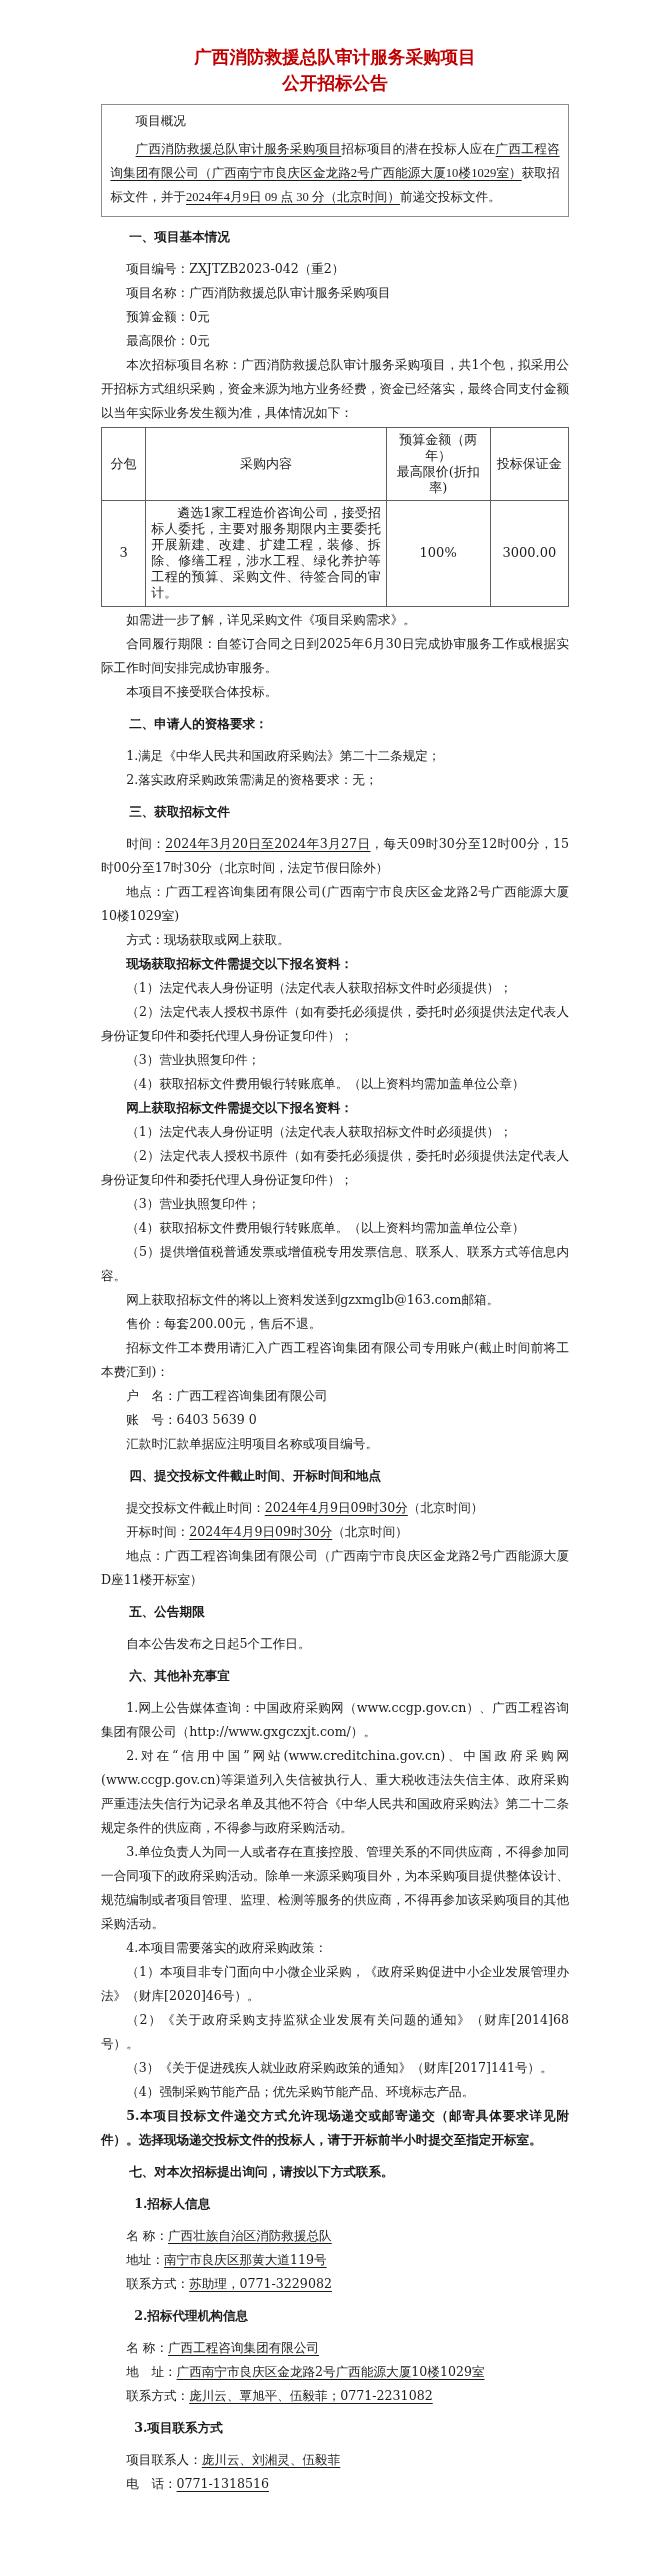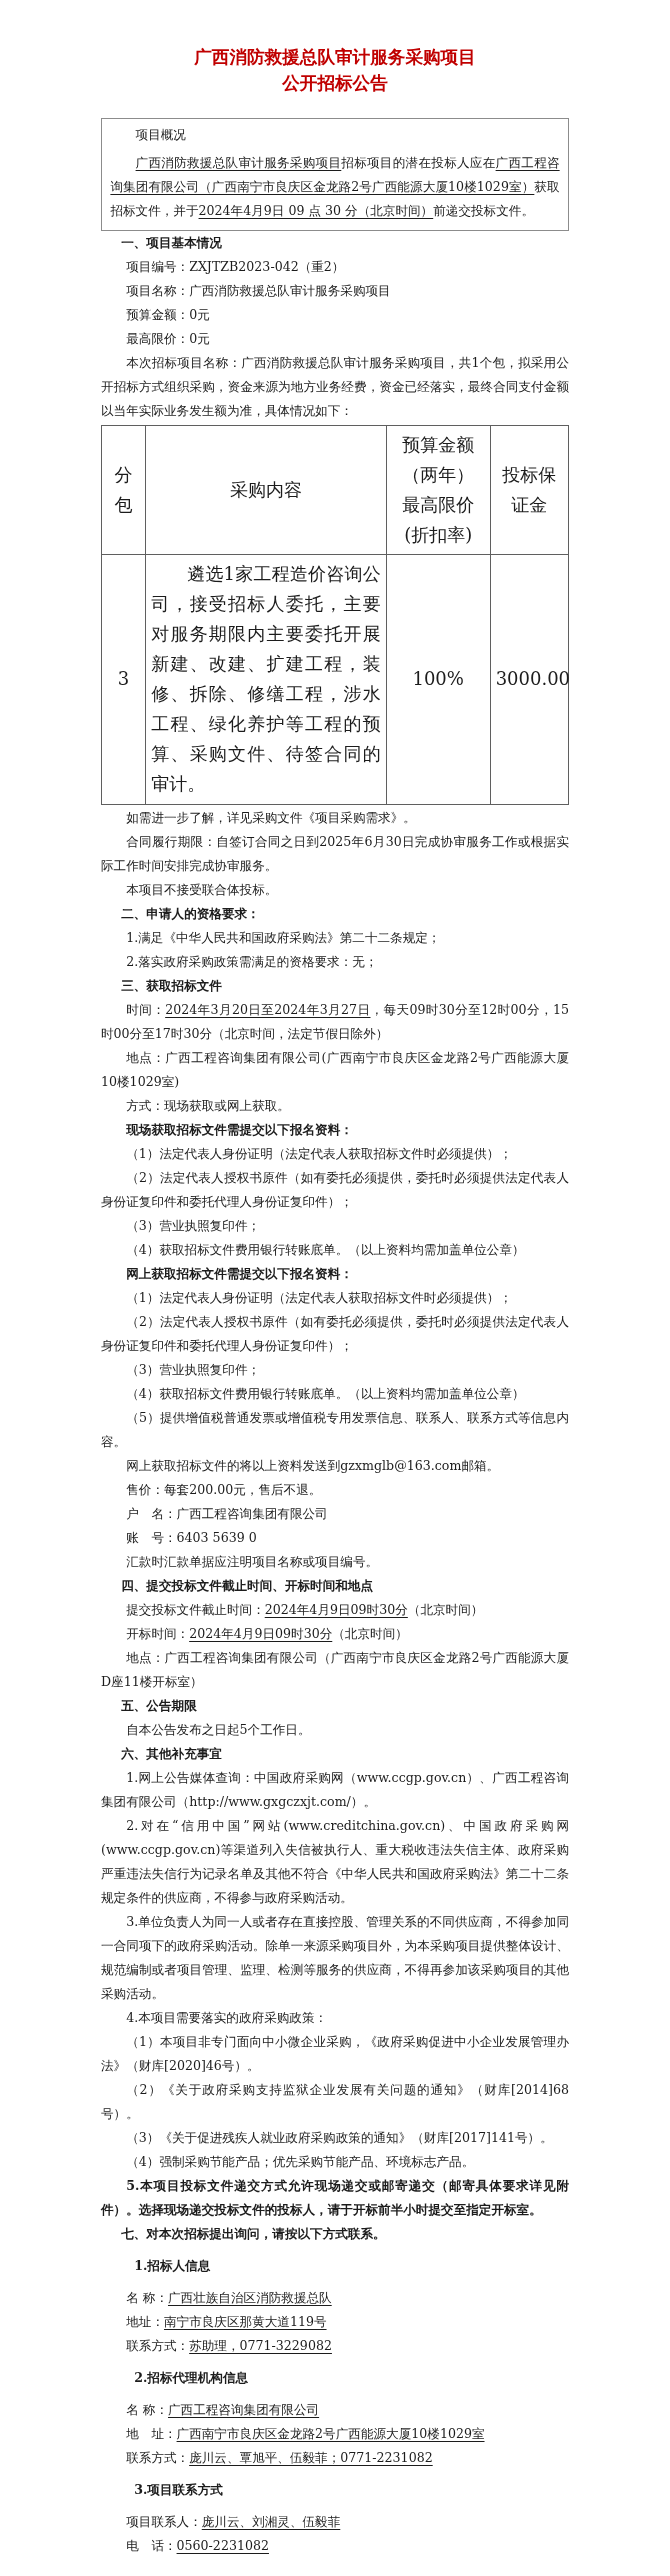--- a/index.html
+++ b/index.html
@@ -17,42 +17,43 @@
   .doc-title {
     text-align: center;
     font-size: 17.6px;
     font-weight: 700;
     line-height: 26px;
     color: #c00000;
     margin: 0;
   }
   .overview-box {
     border: 0.8px solid #8c8c8c;
-    margin-top: 22px;
+    margin-top: 8px;
     padding: 4.2px 8.4px 7.5px 8.4px;
+    font-family: Liberation Serif, serif;
   }
   .para { margin: 0; text-indent: 2em; text-align: justify; }
-  .sec-h { margin: 0; font-weight: 700; text-indent: 1.6em; }
+  .sec-h { margin: 8px; font-weight: 700; text-indent: 1.6em; }
   .sub-h { margin: 8px; font-weight: 700; text-indent: 2em; }
   .bold-para { margin: 0; font-weight: 700; text-indent: 2em; text-align: justify; }
   .u { text-decoration: underline; text-underline-offset: 2.5px; }
   .tbl {
     width: 100%;
     border-collapse: collapse;
     table-layout: fixed;
     margin: 1.7px 0;
   }
   .tbl th, .tbl td {
     border: 0.8px solid #5f5f5f;
     font-weight: 400;
     text-align: center;
     vertical-align: middle;
     padding: 4.2px 5px;
-    line-height: 30px;
-    font-size: 18px;
+    line-height: 16px;
+    font-size: 13px;
   }
   .tbl .col-pkg { width: 8%; }
   .tbl .col-content { width: 54%; }
   .tbl .col-rate { width: 22%; }
   .tbl .col-deposit { width: 16%; }
   .tbl td.cell-content { text-align: justify; text-indent: 2em; }
   .hdr-line { display: block; }
   .ov-label { margin: 0; text-indent: 2em; }
   .ov-para { margin: 3.4px 0 0 0; text-indent: 2em; text-align: justify; }
 </style>
@@ -116,20 +117,21 @@
   <p class="para">（3）营业执照复印件；</p>
   <p class="para">（4）获取招标文件费用银行转账底单。（以上资料均需加盖单位公章）</p>
   <p class="bold-para">网上获取招标文件需提交以下报名资料：</p>
   <p class="para">（1）法定代表人身份证明（法定代表人获取招标文件时必须提供）；</p>
   <p class="para">（2）法定代表人授权书原件（如有委托必须提供，委托时必须提供法定代表人身份证复印件和委托代理人身份证复印件）；</p>
   <p class="para">（3）营业执照复印件；</p>
   <p class="para">（4）获取招标文件费用银行转账底单。（以上资料均需加盖单位公章）</p>
   <p class="para">（5）提供增值税普通发票或增值税专用发票信息、联系人、联系方式等信息内容。</p>
   <p class="para">网上获取招标文件的将以上资料发送到gzxmglb@163.com邮箱。</p>
   <p class="para">售价：每套200.00元，售后不退。</p>
+  <p class="para">招标文件工本费用请汇入广西工程咨询集团有限公司专用账户(截止时间前将工本费汇到)：</p>
   <p class="para">户　名：广西工程咨询集团有限公司</p>
   <p class="para">账　号：6403 5639 0</p>
   <p class="para">汇款时汇款单据应注明项目名称或项目编号。</p>
 
   <p class="sec-h">四、提交投标文件截止时间、开标时间和地点</p>
   <p class="para"><span>提交投标文件截止时间：</span><span class="u">2024年4月9日09时30分</span><span>（北京时间）</span></p>
   <p class="para"><span>开标时间：</span><span class="u">2024年4月9日09时30分</span><span>（北京时间）</span></p>
   <p class="para">地点：广西工程咨询集团有限公司（广西南宁市良庆区金龙路2号广西能源大厦D座11楼开标室）</p>
 
   <p class="sec-h">五、公告期限</p>
@@ -150,16 +152,16 @@
   <p class="sub-h">1.招标人信息</p>
   <p class="para"><span>名 称：</span><span class="u">广西壮族自治区消防救援总队</span></p>
   <p class="para"><span>地址：</span><span class="u">南宁市良庆区那黄大道119号</span></p>
   <p class="para"><span>联系方式：</span><span class="u">苏助理，0771-3229082</span></p>
   <p class="sub-h">2.招标代理机构信息</p>
   <p class="para"><span>名 称：</span><span class="u">广西工程咨询集团有限公司</span></p>
   <p class="para"><span>地　址：</span><span class="u">广西南宁市良庆区金龙路2号广西能源大厦10楼1029室</span></p>
   <p class="para"><span>联系方式：</span><span class="u">庞川云、覃旭平、伍毅菲；0771-2231082</span></p>
   <p class="sub-h">3.项目联系方式</p>
   <p class="para"><span>项目联系人：</span><span class="u">庞川云、刘湘灵、伍毅菲</span></p>
-  <p class="para"><span>电　话：</span><span class="u">0560-2231082</span></p>
+  <p class="para"><span>电　话：</span><span class="u">0771-1318516</span></p>
 
 </div>
 
 
 </body></html>

